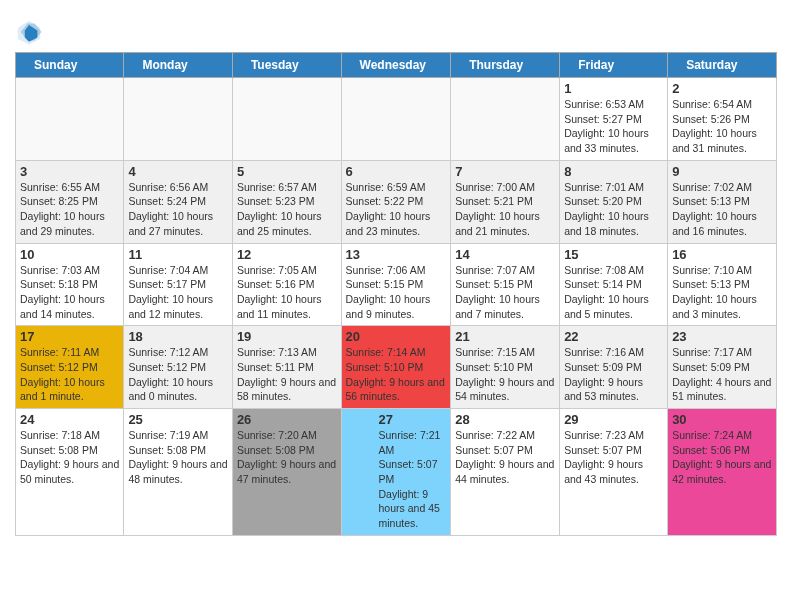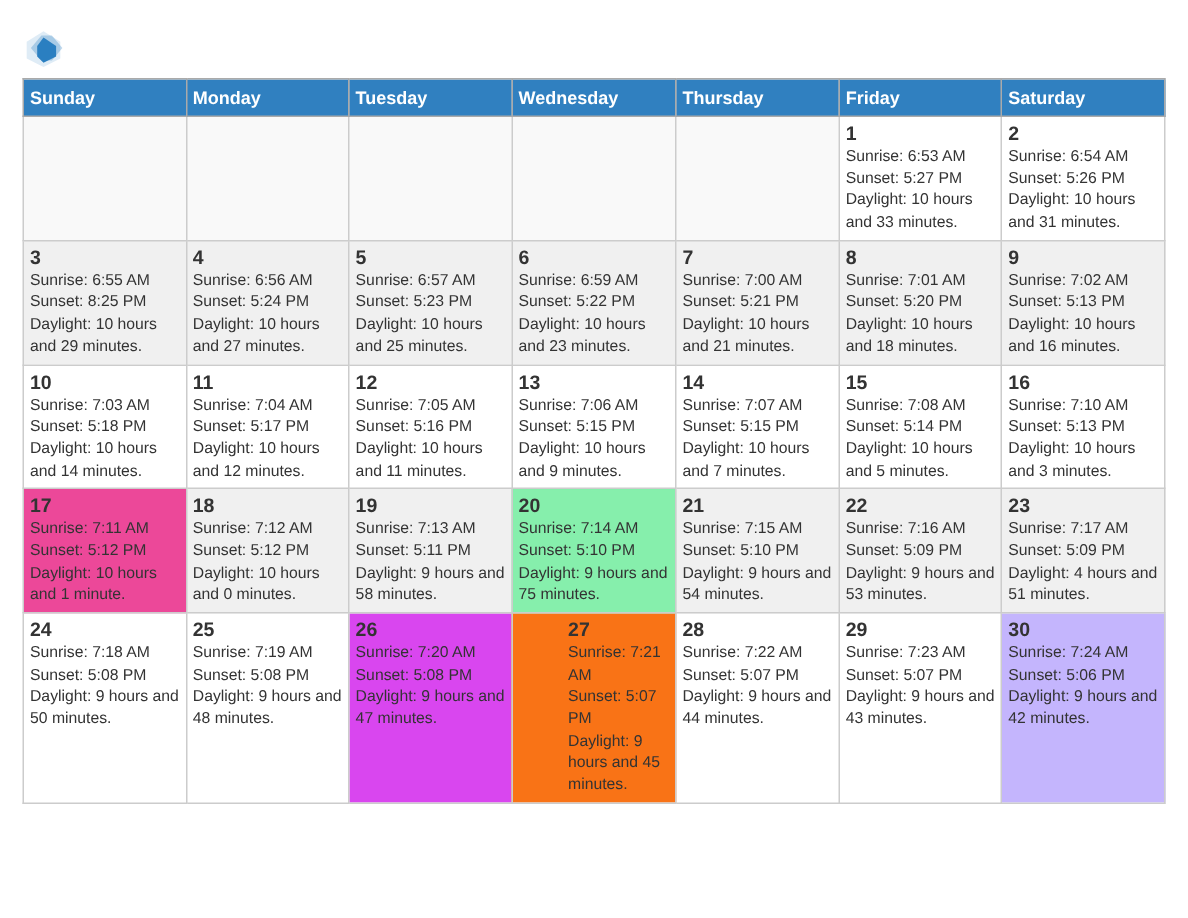--- a/index.html
+++ b/index.html
@@ -58,21 +58,21 @@
     .calendar {
       width: 100%;
       border-collapse: collapse;
       margin-top: 6px;
     }
     .calendar th {
       background: #3080c0;
       color: #fff;
       font-size: 12px;
       font-weight: bold;
-      padding: 5px 4px;
+      padding: 5px 18px;
       text-align: left;
       border: 1px solid #aaa;
     }
     .calendar td {
       vertical-align: top;
       border: 1px solid #ccc;
       padding: 3px 4px 4px 4px;
       width: 110px;
       min-height: 80px;
       font-size: 10.5px;
@@ -202,35 +202,35 @@
         <td style="background: rgb(255, 255, 255);">
           <span class="day-num">15</span>
           <div class="cell-content"><span>Sunrise: 7:08 AM</span><br><span>Sunset: 5:14 PM</span><br><span>Daylight: 10 hours and 5 minutes.</span></div>
         </td>
         <td style="background: rgb(255, 255, 255);">
           <span class="day-num">16</span>
           <div class="cell-content"><span>Sunrise: 7:10 AM</span><br><span>Sunset: 5:13 PM</span><br><span>Daylight: 10 hours and 3 minutes.</span></div>
         </td>
       </tr>
       <tr>
-        <td style="background: #ec4899;">
+        <td style="background: #eab308;">
           <span class="day-num">17</span>
           <div class="cell-content"><span>Sunrise: 7:11 AM</span><br><span>Sunset: 5:12 PM</span><br><span>Daylight: 10 hours and 1 minute.</span></div>
         </td>
         <td style="background: rgb(240, 240, 240);">
           <span class="day-num">18</span>
           <div class="cell-content"><span>Sunrise: 7:12 AM</span><br><span>Sunset: 5:12 PM</span><br><span>Daylight: 10 hours and 0 minutes.</span></div>
         </td>
         <td style="background: rgb(240, 240, 240);">
           <span class="day-num">19</span>
           <div class="cell-content"><span>Sunrise: 7:13 AM</span><br><span>Sunset: 5:11 PM</span><br><span>Daylight: 9 hours and 58 minutes.</span></div>
         </td>
-        <td style="background: #86efac;">
+        <td style="background: #ef4444;">
           <span class="day-num">20</span>
-          <div class="cell-content"><span>Sunrise: 7:14 AM</span><br><span>Sunset: 5:10 PM</span><br><span>Daylight: 9 hours and 75 minutes.</span></div>
+          <div class="cell-content"><span>Sunrise: 7:14 AM</span><br><span>Sunset: 5:10 PM</span><br><span>Daylight: 9 hours and 56 minutes.</span></div>
         </td>
         <td style="background: rgb(240, 240, 240);">
           <span class="day-num">21</span>
           <div class="cell-content"><span>Sunrise: 7:15 AM</span><br><span>Sunset: 5:10 PM</span><br><span>Daylight: 9 hours and 54 minutes.</span></div>
         </td>
         <td style="background: rgb(240, 240, 240);">
           <span class="day-num">22</span>
           <div class="cell-content"><span>Sunrise: 7:16 AM</span><br><span>Sunset: 5:09 PM</span><br><span>Daylight: 9 hours and 53 minutes.</span></div>
         </td>
         <td style="background: rgb(240, 240, 240);">
@@ -240,35 +240,35 @@
       </tr>
       <tr>
         <td style="background: rgb(255, 255, 255); margin-left: 24px;">
           <span class="day-num">24</span>
           <div class="cell-content"><span>Sunrise: 7:18 AM</span><br><span>Sunset: 5:08 PM</span><br><span>Daylight: 9 hours and 50 minutes.</span></div>
         </td>
         <td style="background: rgb(255, 255, 255);">
           <span class="day-num">25</span>
           <div class="cell-content"><span>Sunrise: 7:19 AM</span><br><span>Sunset: 5:08 PM</span><br><span>Daylight: 9 hours and 48 minutes.</span></div>
         </td>
-        <td style="background: #d946ef;">
+        <td style="background: #a3a3a3;">
           <span class="day-num">26</span>
           <div class="cell-content"><span>Sunrise: 7:20 AM</span><br><span>Sunset: 5:08 PM</span><br><span>Daylight: 9 hours and 47 minutes.</span></div>
         </td>
-        <td style="background: #f97316; padding-left: 37px;">
+        <td style="background: #7dd3fc; padding-left: 37px;">
           <span class="day-num">27</span>
           <div class="cell-content"><span>Sunrise: 7:21 AM</span><br><span>Sunset: 5:07 PM</span><br><span>Daylight: 9 hours and 45 minutes.</span></div>
         </td>
         <td style="background: rgb(255, 255, 255);">
           <span class="day-num">28</span>
           <div class="cell-content"><span>Sunrise: 7:22 AM</span><br><span>Sunset: 5:07 PM</span><br><span>Daylight: 9 hours and 44 minutes.</span></div>
         </td>
         <td style="background: rgb(255, 255, 255);">
           <span class="day-num">29</span>
           <div class="cell-content"><span>Sunrise: 7:23 AM</span><br><span>Sunset: 5:07 PM</span><br><span>Daylight: 9 hours and 43 minutes.</span></div>
         </td>
-        <td style="background: #c4b5fd;">
+        <td style="background: #ec4899;">
           <span class="day-num">30</span>
           <div class="cell-content"><span>Sunrise: 7:24 AM</span><br><span>Sunset: 5:06 PM</span><br><span>Daylight: 9 hours and 42 minutes.</span></div>
         </td>
       </tr>
     </tbody>
 </table>
 
 </body></html>

